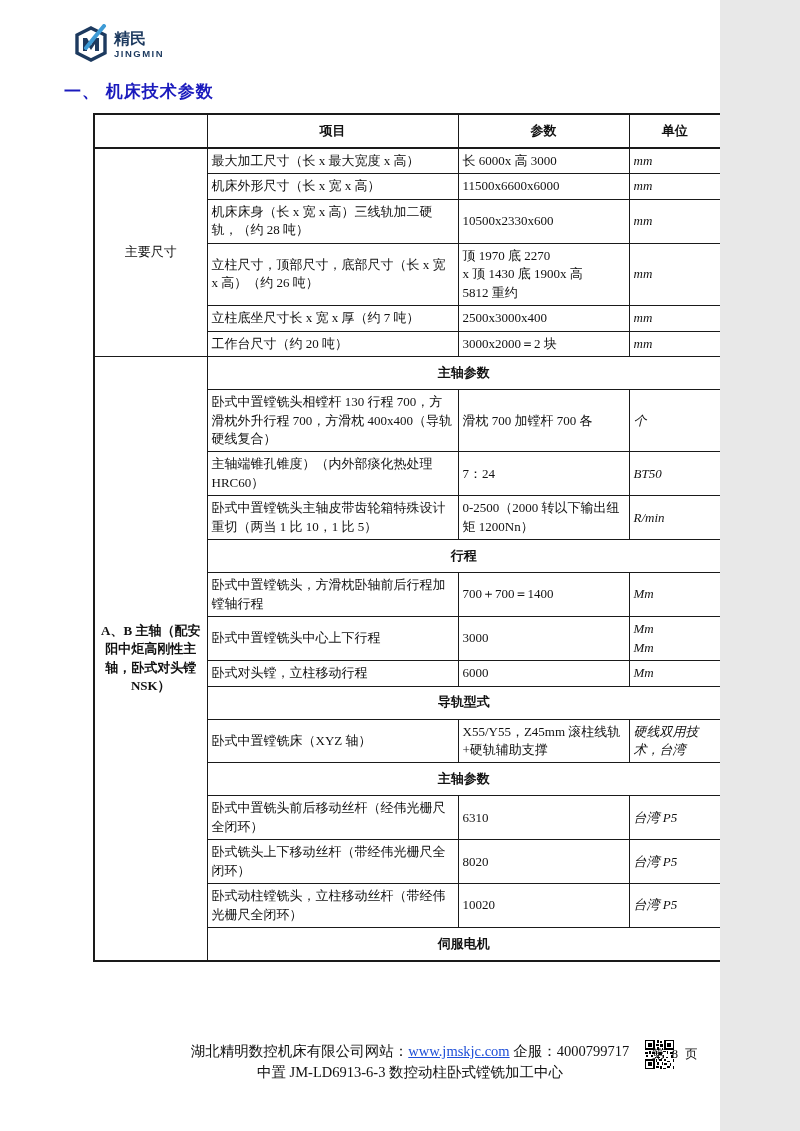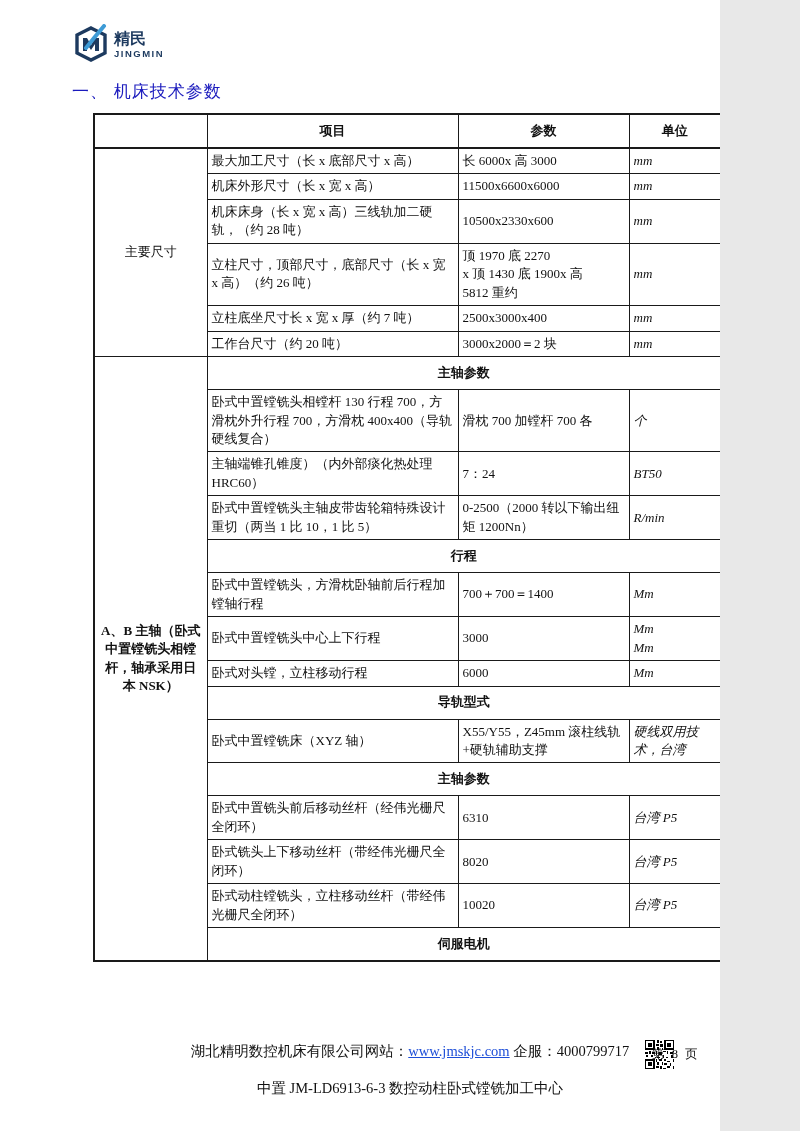--- a/index.html
+++ b/index.html
@@ -1,37 +1,37 @@
 <!DOCTYPE html>
 <html><head>
 <meta charset="utf-8">
 <style>
   html,body{margin:0;padding:0;background:#e8e8e8;}
   .page{position:relative;width:720px;height:1131px;background:#ffffff;overflow:hidden;
         font-family:"Liberation Serif","DejaVu Serif",serif;color:#111;}
   
   .logo{position:absolute;left:74px;top:24px;width:130px;height:48px;}
   
-  .heading{position:absolute;left:72px;top:80px;font-family:"Liberation Sans","DejaVu Sans",sans-serif;
-           font-size:17px;font-weight:normal;color:#1a1abd;letter-spacing:1px;}
+  .heading{position:absolute;left:64px;top:80px;font-family:"Liberation Sans","DejaVu Sans",sans-serif;
+           font-size:17px;font-weight:bold;color:#1a1abd;letter-spacing:1px;}
   
   .spec-table{position:absolute;left:93px;top:113px;width:627px;border-collapse:collapse;
               table-layout:fixed;font-size:13px;line-height:1.42;}
   .spec-table td,.spec-table th{border:1px solid #1a1a1a;padding:3px 4px;vertical-align:middle;
               font-weight:normal;white-space:pre-line;word-break:break-word;}
   .spec-table{border:2px solid #1a1a1a;}
   .hdr-row td,.hdr-row th{border-bottom:2px solid #1a1a1a;font-weight:bold;text-align:center;height:26px;}
   .group-cell{text-align:center;vertical-align:middle;}
   .item-cell{text-align:left;}
   .param-cell{text-align:left;font-family:Liberation Serif, serif;}
   .unit-cell{font-style:italic;}
   .section-row td{text-align:center;font-weight:bold;height:26px;}
   
   .footer{position:absolute;left:120px;top:1042px;width:580px;text-align:center;font-size:14.5px;}
-  .footer .line2{margin-top:18px;}
+  .footer .line2{margin-top:2px;}
   .footer a{color:#1d4ed8;text-decoration:underline;cursor:pointer;}
   .qr{position:absolute;left:645px;top:1040px;width:29px;height:29px;}
   .page-num{position:absolute;left:652px;top:1046px;font-size:12.5px;letter-spacing:2px;}
 </style>
 </head>
 <body>
 
 <div class="page">
 
   <svg class="logo" viewBox="0 0 130 48">
@@ -54,21 +54,21 @@
     <tbody>
         <tr class="hdr-row">
       <td></td>
       <th>项目</th>
       <th>参数</th>
       <th>单位</th>
     </tr>
 
     <tr>
       <td class="group-cell" rowspan="6">主要尺寸</td>
-      <td class="item-cell">最大加工尺寸（长 x 底部尺寸 x 高）</td>
+      <td class="item-cell">最大加工尺寸（长 x 最大宽度 x 高）</td>
       <td class="param-cell">长 6000x 高 3000</td>
       <td class="unit-cell">mm</td>
     </tr>
     <tr>
       <td class="item-cell">机床外形尺寸（长 x 宽 x 高）</td>
       <td class="param-cell">11500x6600x6000</td>
       <td class="unit-cell">mm</td>
     </tr>
     <tr>
       <td class="item-cell">机床床身（长 x 宽 x 高）三线轨加二硬轨，（约 28 吨）</td>
@@ -87,21 +87,21 @@
       <td class="param-cell">2500x3000x400</td>
       <td class="unit-cell">mm</td>
     </tr>
     <tr>
       <td class="item-cell">工作台尺寸（约 20 吨）</td>
       <td class="param-cell">3000x2000＝2 块</td>
       <td class="unit-cell">mm</td>
     </tr>
 
     <tr class="section-row">
-      <td class="group-cell" rowspan="15">A、B 主轴（卧式中置镗铣头相镗杆，轴承采用日本 NSK）</td>
+      <td class="group-cell" rowspan="15">A、B 主轴（配安阳中炬高刚性主轴，卧式对头镗 NSK）</td>
       <td colspan="3">主轴参数</td>
     </tr>
     <tr>
       <td class="item-cell">卧式中置镗铣头相镗杆 130 行程 700，方滑枕外升行程 700，方滑枕 400x400（导轨硬线复合）</td>
       <td class="param-cell">滑枕 700 加镗杆 700 各</td>
       <td class="unit-cell">个</td>
     </tr>
     <tr>
       <td class="item-cell">主轴端锥孔锥度）（内外部痰化热处理 HRC60）</td>
       <td class="param-cell">7：24</td>

